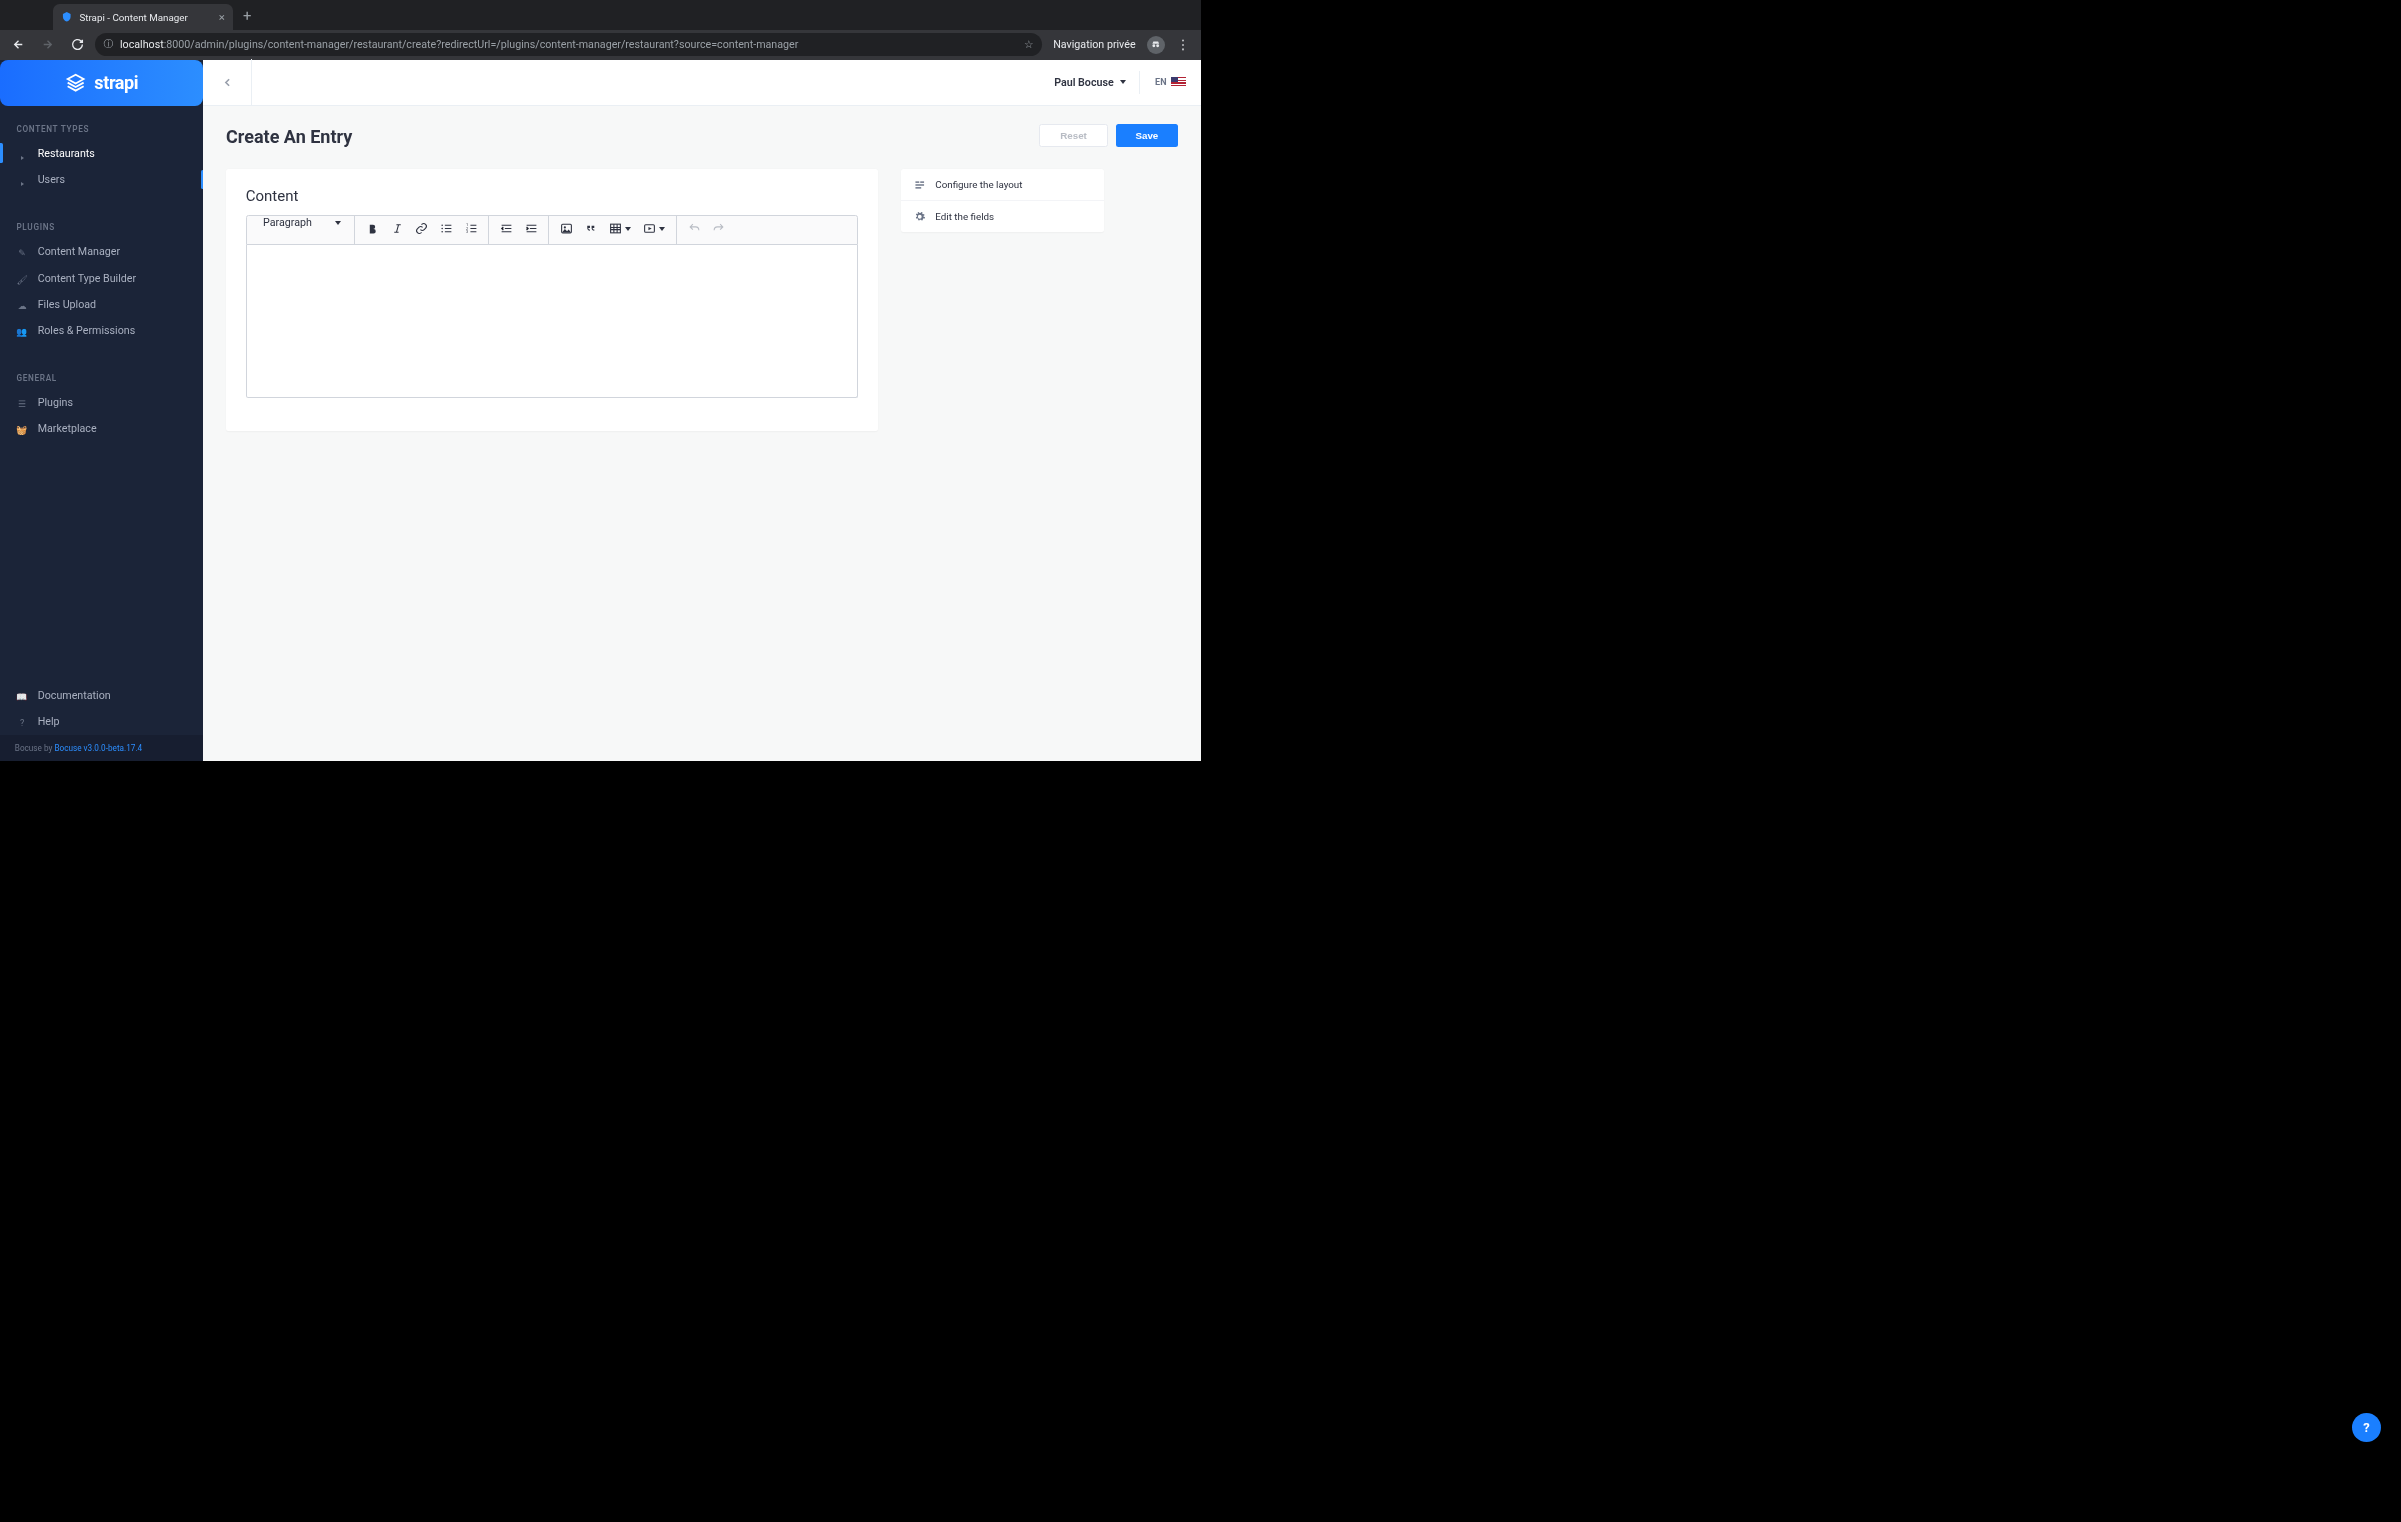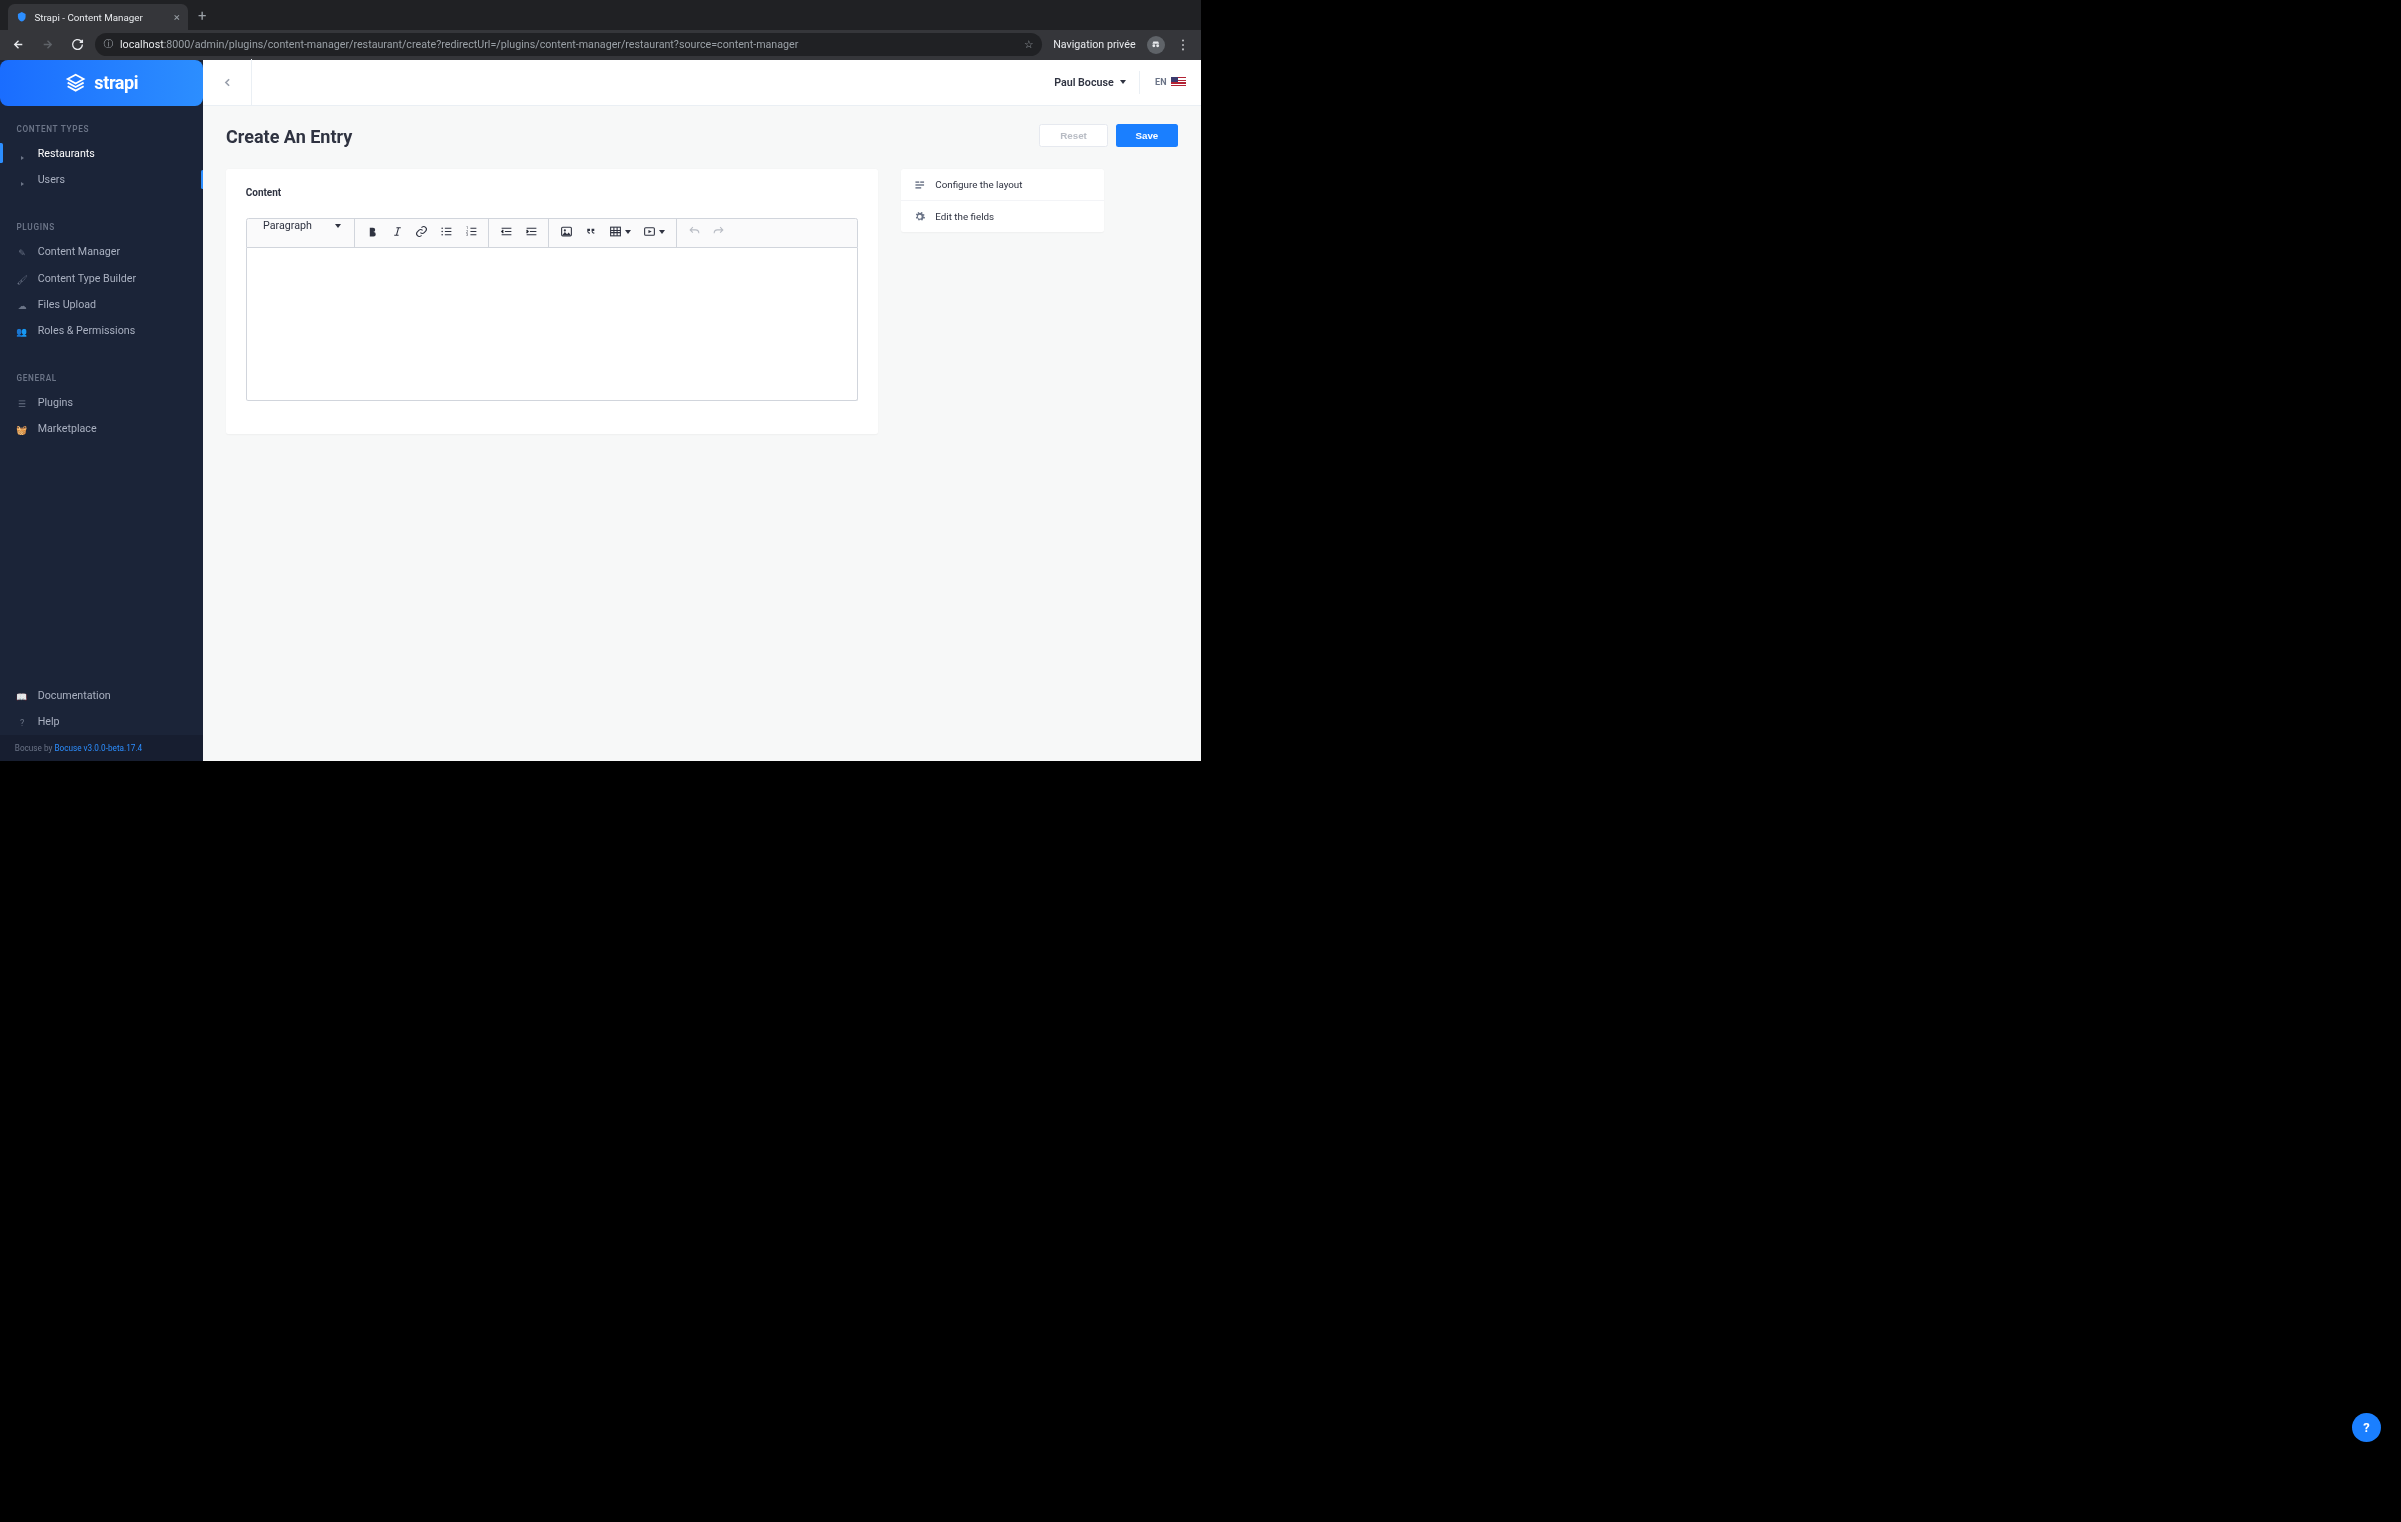--- a/index.html
+++ b/index.html
@@ -1,20 +1,20 @@
 <!DOCTYPE html>
 <html style="font-size:13px"><head>
 <meta charset="utf-8">
 <style>
 * { margin: 0; padding: 0; box-sizing: border-box; }
 body { font-family: -apple-system, BlinkMacSystemFont, "Segoe UI", Roboto, Helvetica, Arial, sans-serif; background: #000; width: 1201px; height: 761px; overflow: hidden; }
 
 
 .browser-chrome { background: #202124; height: 30px; display: flex; align-items: flex-end; padding-left: 8.2px; }
-.browser-tab { background: #35363a; height: 26px; width: 180px; border-radius: 6.6px 6.6px 0 0; display: flex; align-items: center; padding: 0 8.2px; gap: 6.6px; color: #e8eaed; font-size: 9.8px; }
+.browser-tab { background: #35363a; height: 26px; width: 180px; border-radius: 6.6px 6.6px 0 0; display: flex; align-items: center; padding: 0 8.2px; gap: 6.6px; color: #e8eaed; font-size: 9.8px; margin-left: 45px; }
 .tab-icon { width: 11.5px; height: 11.5px; display: inline-flex; align-items: center; justify-content: center; }
 .tab-title { flex: 1; white-space: nowrap; overflow: hidden; text-overflow: ellipsis; }
 .tab-close { color: #9aa0a6; cursor: pointer; font-size: 11.5px; }
 .new-tab { color: #9aa0a6; font-size: 14.8px; margin-left: 9.8px; margin-bottom: 4.9px; cursor: pointer; }
 
 .browser-toolbar { background: #35363a; height: 29.5px; display: flex; align-items: center; padding: 0 6.6px; gap: 6.6px; }
 .nav-btn { width: 23px; height: 23px; display: flex; align-items: center; justify-content: center; color: #e8eaed; cursor: pointer; border-radius: 50%; }
 .nav-btn.disabled { color: #5f6368; }
 .url-bar { flex: 1; background: #202124; border-radius: 11.5px; height: 23px; display: flex; align-items: center; padding: 0 8.2px; gap: 6.6px; color: #e8eaed; font-size: 10.7px; }
 .url-info-icon { color: #9aa0a6; font-size: 9.8px; }
@@ -53,21 +53,21 @@
 .flag::before { content: ""; position: absolute; left: 0; top: 0; width: 6.6px; height: 5.3px; background: #3c3b6e; }
 
 .content-header { display: flex; align-items: flex-end; padding: 18px 23px 13px; }
 .page-title { font-size: 18px; font-weight: 700; color: #2f3341; flex: 1; }
 .btn { height: 23px; padding: 0 19.7px; border-radius: 2.5px; font-size: 9.8px; font-weight: 600; cursor: pointer; border: none; display: inline-flex; align-items: center; }
 .btn-reset { background: #fff; color: #b8bcc4; border: 0.8px solid #e6e9ef; margin-right: 8.2px; }
 .btn-save { background: #1a7fff; color: #fff; }
 
 .content-body { display: flex; padding: 9.8px 23px; gap: 23px; align-items: flex-start;}
 .editor-card { background: #fff; border-radius: 2.5px; padding: 18px 19.7px 33px; flex: 1; box-shadow: 0 0.8px 1.6px rgba(0,0,0,0.04); max-width: 652px;}
-.field-label { font-size: 10px; font-weight: 700; color: #2f3341; margin-bottom: 20px; display: block; }
+.field-label { font-size: 15px; font-weight: 400; color: #2f3341; margin-bottom: 10px; display: block; }
 
 .ck-toolbar { border: 0.8px solid #d1d5dc; border-radius: 2.5px 2.5px 0 0; display: flex; align-items: stretch; height: 29.5px; background: #fafafb; }
 .ck-group { display: flex; align-items: flex-start; border-right: 0.8px solid #d1d5dc; padding: 0 4.9px; }
 .ck-group:last-child { border-right: none; }
 .ck-dropdown { padding: 0 8.2px 0 11.5px; font-size: 10.7px; color: #2f3341; display: flex; align-items: center; gap: 23px; cursor: pointer; min-width: 98px; justify-content: space-between; }
 .ck-btn { width: 24.6px; height: 24.6px; display: flex; align-items: center; justify-content: center; color: #2f3341; cursor: pointer; border-radius: 1.6px; }
 .ck-btn svg { width: 13px; height: 13px; }
 .ck-editor-body { border: 0.8px solid #d1d5dc; border-top: none; border-radius: 0 0 2.5px 2.5px; min-height: 153px; background: #fff; }
 
 .side-panel { width: 203px; background: #fff; border-radius: 2.5px; box-shadow: 0 0.8px 1.6px rgba(0,0,0,0.04); }

